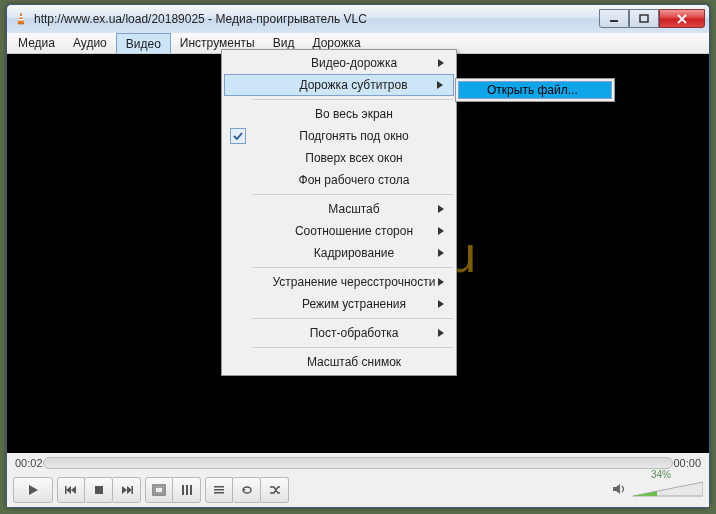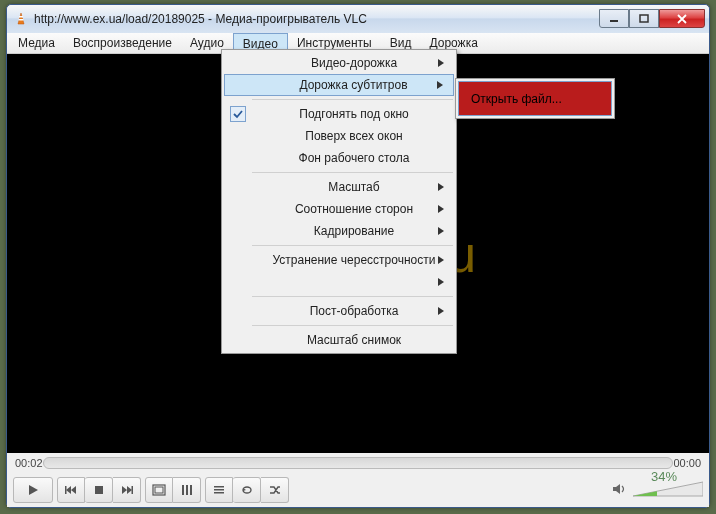--- a/index.html
+++ b/index.html
@@ -27,37 +27,37 @@
 .dropdown { position: absolute; left: 221px; top: 49px; width: 236px; background: #f0f0f0; border: 1px solid #999; box-shadow: 2px 2px 4px rgba(0,0,0,0.3); padding: 2px; text-align: center; }
 .dd-row { height: 22px; display: flex; align-items: center; position: relative; padding-left: 30px; }
 .dd-row.highlight { background: #cde6f7; border: 1px solid #7da2ce; padding-left: 29px; }
 .dd-text { flex: 1; color: #222; }
 .dd-arrow { position: absolute; right: 10px; top: 50%; transform: translateY(-50%); }
 .dd-sep { height: 1px; background: #d0d0d0; margin: 3px 1px 3px 28px; }
 .dd-icon-col { position: absolute; left: 0; top: 2px; bottom: 2px; width: 26px; }
 .dd-check { position: absolute; left: 6px; top: 50%; transform: translateY(-50%); width: 16px; height: 16px; border: 1px solid #7da2ce; background: #e4eef8; display: flex; align-items: center; justify-content: center; }
 
 .submenu { position: absolute; left: 455px; top: 78px; width: 160px; background: #f0f0f0; border: 1px solid #999; box-shadow: 2px 2px 4px rgba(0,0,0,0.3); padding: 2px; }
-.sub-row { height: 35px; display: flex; align-items: center; padding-left: 12px; background: #b91c1c; border: 1px solid #7da2ce; }
+.sub-row { height: 18px; display: flex; align-items: center; padding-left: 28px; background: #0ea5e9; border: 1px solid #7da2ce; }
 
 .timebar { height: 20px; display: flex; align-items: center; padding: 0 8px; background: #f0f0f0; }
 .time-text { color: #444; font-size: 11px; }
 .seek { flex: 1; height: 12px; background: linear-gradient(#d8d8d8,#e8e8e8); border: 1px solid #bbb; border-radius: 6px; position: relative; }
 
 .controls { height: 34px; background: #f0f0f0; display: flex; align-items: center; padding: 0 6px; gap: 4px; }
 .ctrl-btn { height: 26px; border: 1px solid #b8b8b8; background: linear-gradient(#fafafa,#e4e4e4); border-radius: 3px; display: flex; align-items: center; justify-content: center; }
 .ctrl-play { width: 40px; }
 .ctrl-small { width: 28px; }
 .ctrl-group { display: flex; }
 .ctrl-group .ctrl-small:first-child { border-radius: 3px 0 0 3px; }
 .ctrl-group .ctrl-small:last-child { border-radius: 0 3px 3px 0; }
 .ctrl-group .ctrl-small:not(:first-child) { border-left: none; }
 .spacer { flex: 1; }
 .vol-area { display: flex; align-items: center; gap: 6px; }
-.vol-label { font-size: 13px; color: #5a8a5a; }
+.vol-label { font-size: 10px; color: #5a8a5a; }
 .vol-tri { width: 70px; height: 20px; position: relative; }
 .vol-tri svg { display: block; }
 </style>
 </head>
 <body>
 
 <div class="window">
 
   <div class="titlebar">
     <span class="titlebar-icon">
@@ -82,21 +82,20 @@
       <div class="win-btn win-close">
         <svg width="12" height="10">
             <path d="M2 1 L10 9 M10 1 L2 9" stroke="#fff" stroke-width="1.8"></path>
           </svg>
       </div>
     </div>
   </div>
 
   <div class="menubar">
     <div class="menu-item">Медиа</div>
-    <div class="menu-item">Воспроизведение</div>
     <div class="menu-item">Аудио</div>
     <div class="menu-item active">Видео</div>
     <div class="menu-item">Инструменты</div>
     <div class="menu-item">Вид</div>
     <div class="menu-item">Дорожка</div>
   </div>
 
   <div class="content">
     <div class="watermark">cadelta.ru</div>
   </div>
@@ -197,20 +196,23 @@
         </svg></span>
   </div>
   <div class="dd-row highlight">
     <span class="dd-text">Дорожка субтитров</span>
     <span class="dd-arrow"><svg width="6" height="8">
           <path d="M0 0 L6 4 L0 8 Z" fill="#333"></path>
         </svg></span>
   </div>
   <div class="dd-sep"></div>
   <div class="dd-row">
+    <span class="dd-text">Во весь экран</span>
+  </div>
+  <div class="dd-row">
     <span class="dd-check">
         <svg width="10" height="10">
           <path d="M1 5 L4 8 L9 2" fill="none" stroke="#2a5a9a" stroke-width="1.8"></path>
         </svg>
       </span>
     <span class="dd-text">Подгонять под окно</span>
   </div>
   <div class="dd-row">
     <span class="dd-text">Поверх всех окон</span>
   </div>
@@ -237,20 +239,21 @@
         </svg></span>
   </div>
   <div class="dd-sep"></div>
   <div class="dd-row">
     <span class="dd-text">Устранение чересстрочности</span>
     <span class="dd-arrow"><svg width="6" height="8">
           <path d="M0 0 L6 4 L0 8 Z" fill="#333"></path>
         </svg></span>
   </div>
   <div class="dd-row">
+    <span class="dd-text">Режим устранения</span>
     <span class="dd-arrow"><svg width="6" height="8">
           <path d="M0 0 L6 4 L0 8 Z" fill="#333"></path>
         </svg></span>
   </div>
   <div class="dd-sep"></div>
   <div class="dd-row">
     <span class="dd-text">Пост-обработка</span>
     <span class="dd-arrow"><svg width="6" height="8">
           <path d="M0 0 L6 4 L0 8 Z" fill="#333"></path>
         </svg></span>

